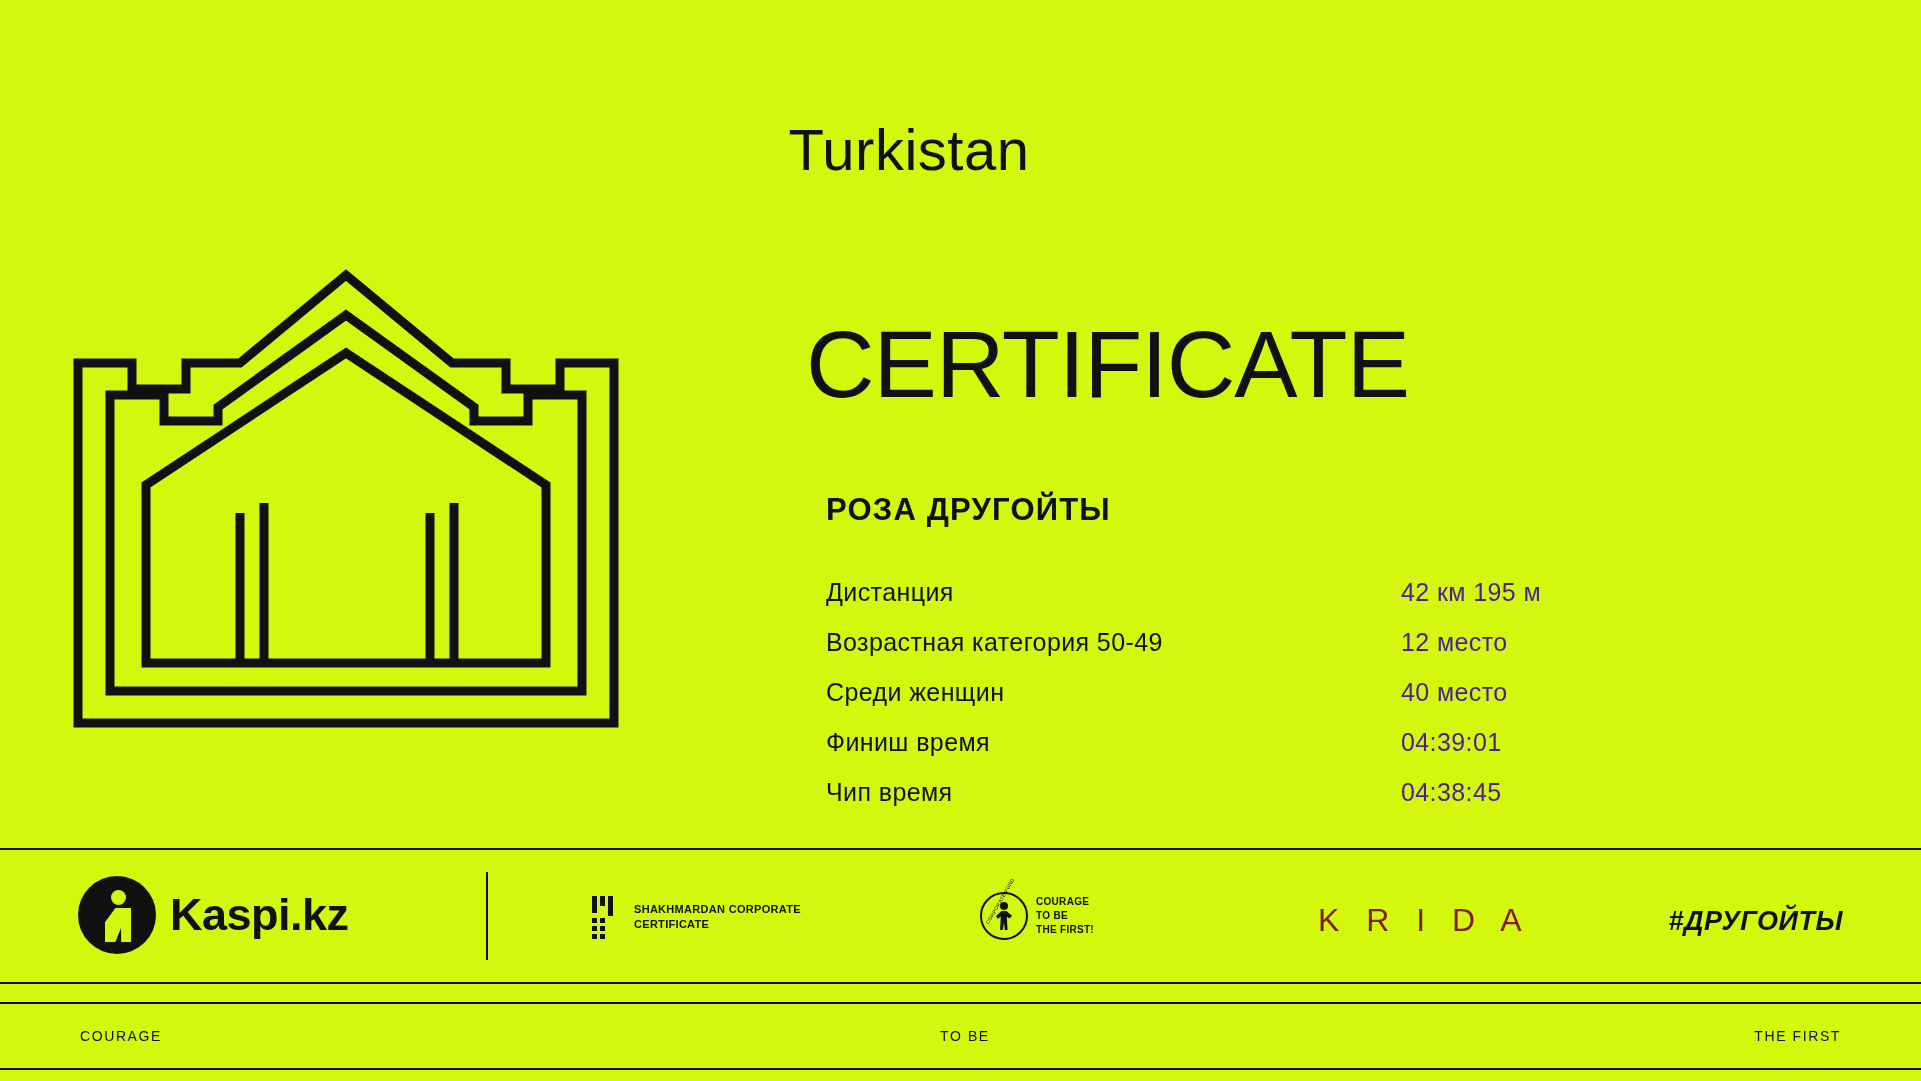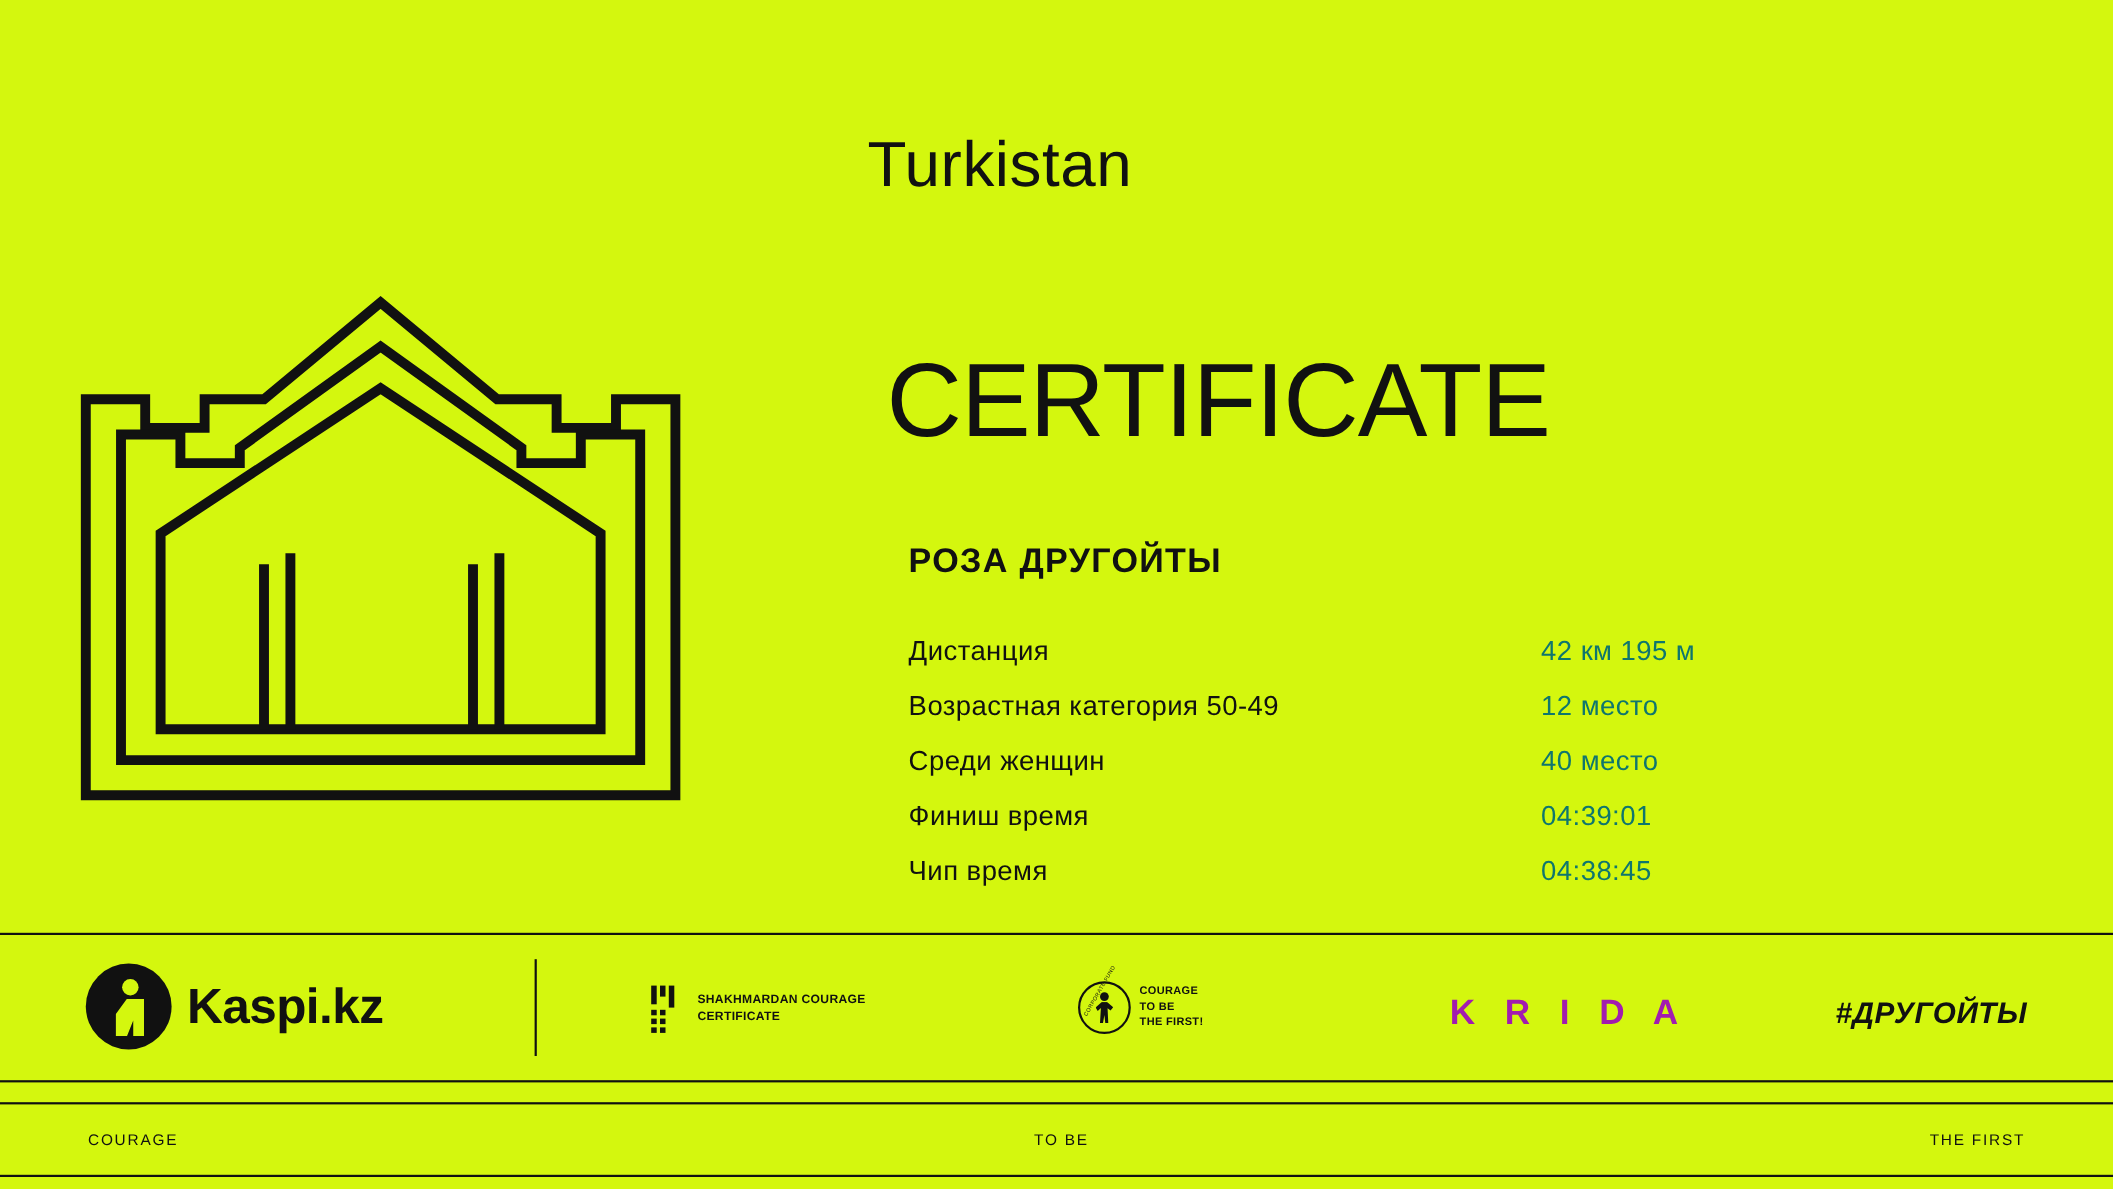--- a/index.html
+++ b/index.html
@@ -94,21 +94,21 @@
     height: 50px;
     font-size: 25px;
     letter-spacing: 0.4px;
   }
   .result-label {
     width: 575px;
     color: #111;
     white-space: nowrap;
   }
   .result-value {
-    color: #0f766e;
+    color: #4c1d95;
     white-space: nowrap;
   }
 
   
   .rule {
     position: absolute;
     left: 0;
     width: 1921px;
     height: 2px;
     background: #111;
@@ -252,22 +252,22 @@
     letter-spacing: 0.3px;
     color: #111;
   }
 
   .krida {
     position: absolute;
     left: 1318px;
     top: 52px;
     font-size: 32px;
     letter-spacing: 9px;
-    font-weight: 700;
-    color: #a21caf;
+    font-weight: 400;
+    color: #7f1d1d;
   }
 
   .drugoity {
     position: absolute;
     right: 78px;
     top: 56px;
     font-size: 27px;
     font-weight: 700;
     font-style: italic;
     letter-spacing: 0.5px;
@@ -373,21 +373,21 @@
         <i style="left:8px;top:0;  width:5px; height:10px;"></i>
         <i style="left:16px;top:0; width:5px; height:20px;"></i>
         <i style="left:0;  top:22px;width:5px; height:5px;"></i>
         <i style="left:8px;top:22px;width:5px; height:5px;"></i>
         <i style="left:0;  top:30px;width:5px; height:5px;"></i>
         <i style="left:8px;top:30px;width:5px; height:5px;"></i>
         <i style="left:0;  top:38px;width:5px; height:5px;"></i>
         <i style="left:8px;top:38px;width:5px; height:5px;"></i>
       </span>
       <span class="yessenov-text">
-        <span>SHAKHMARDAN COURAGE</span><br>
+        <span>SHAKHMARDAN CORPORATE</span><br>
         <span>CERTIFICATE</span>
       </span>
     </div>
 
     <div class="corporate-fund">
       <span class="cf-badge">
         <span class="cf-ring"></span>
         <span class="cf-arc-text">CORPORATE FUND</span>
         <span class="cf-figure">
           <span class="h"></span>

